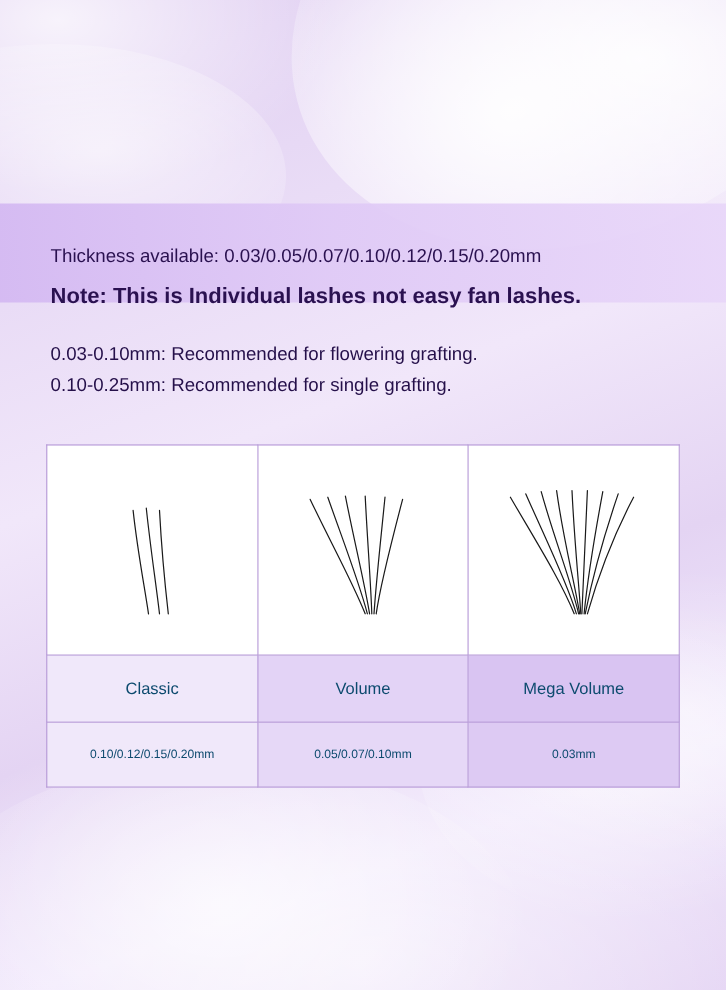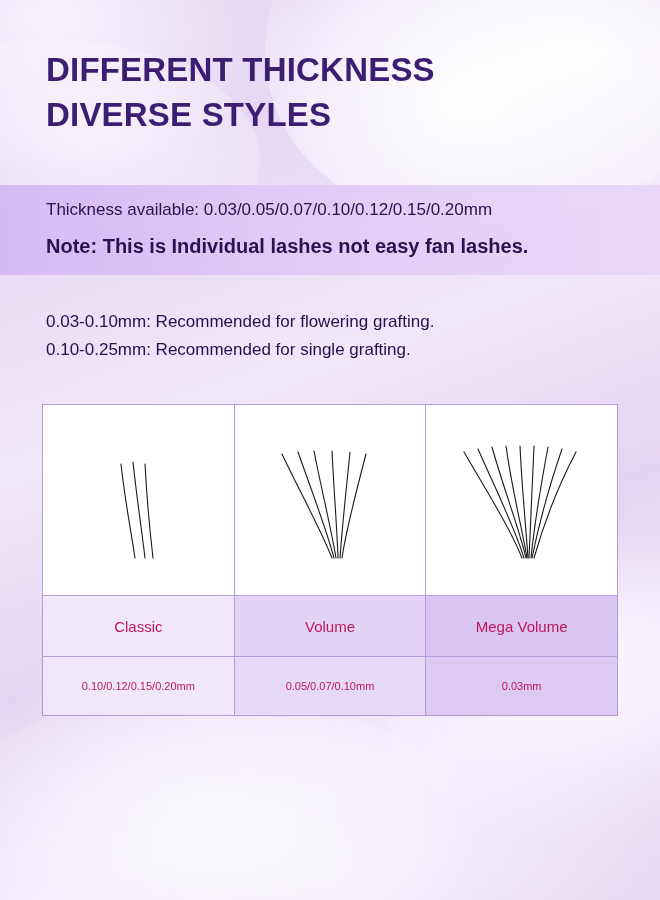--- a/index.html
+++ b/index.html
@@ -77,20 +77,21 @@
   .band-inner {
     position: absolute;
     top: 196px;
     left: 46px;
     right: 40px;
   }
   .band-line-1 {
     font-size: 17px;
     color: #2a1150;
     line-height: 1.6;
+    margin-top: 23px;
   }
   .band-line-2 {
     font-size: 20px;
     font-weight: bold;
     color: #2a1150;
     line-height: 1.6;
     margin-top: 7px;
   }
 
   .reco {
@@ -113,21 +114,21 @@
   }
   table.lash-table {
     width: 576px;
     border-collapse: collapse;
     table-layout: fixed;
   }
   table.lash-table td {
     border: 1px solid #b79bd8;
     vertical-align: middle;
     text-align: center;
-    color: #be185d;
+    color: #0c4a6e;
   }
   .img-cell {
     height: 190px;
     background: #ffffff;
     padding: 0;
   }
   .img-cell svg { display: block; margin: 0 auto; }
 
   .label-cell {
     height: 58px;
@@ -155,24 +156,20 @@
 </style>
 </head>
 <body>
 
 <div class="page">
   <div class="swirl swirl-1"></div>
   <div class="swirl swirl-2"></div>
   <div class="swirl swirl-3"></div>
   <div class="swirl swirl-4"></div>
 
-  <div class="title-block">
-    <div class="title-line">DIFFERENT THICKNESS</div>
-    <div class="title-line">DIVERSE STYLES</div>
-  </div>
 
   <div class="band"></div>
   <div class="band-inner">
     <div class="band-line-1">Thickness available: 0.03/0.05/0.07/0.10/0.12/0.15/0.20mm</div>
     <div class="band-line-2">Note: This is Individual lashes not easy fan lashes.</div>
   </div>
 
   <div class="reco">
     <div class="reco-line">0.03-0.10mm: Recommended for flowering grafting.</div>
     <div class="reco-line">0.10-0.25mm: Recommended for single grafting.</div>

